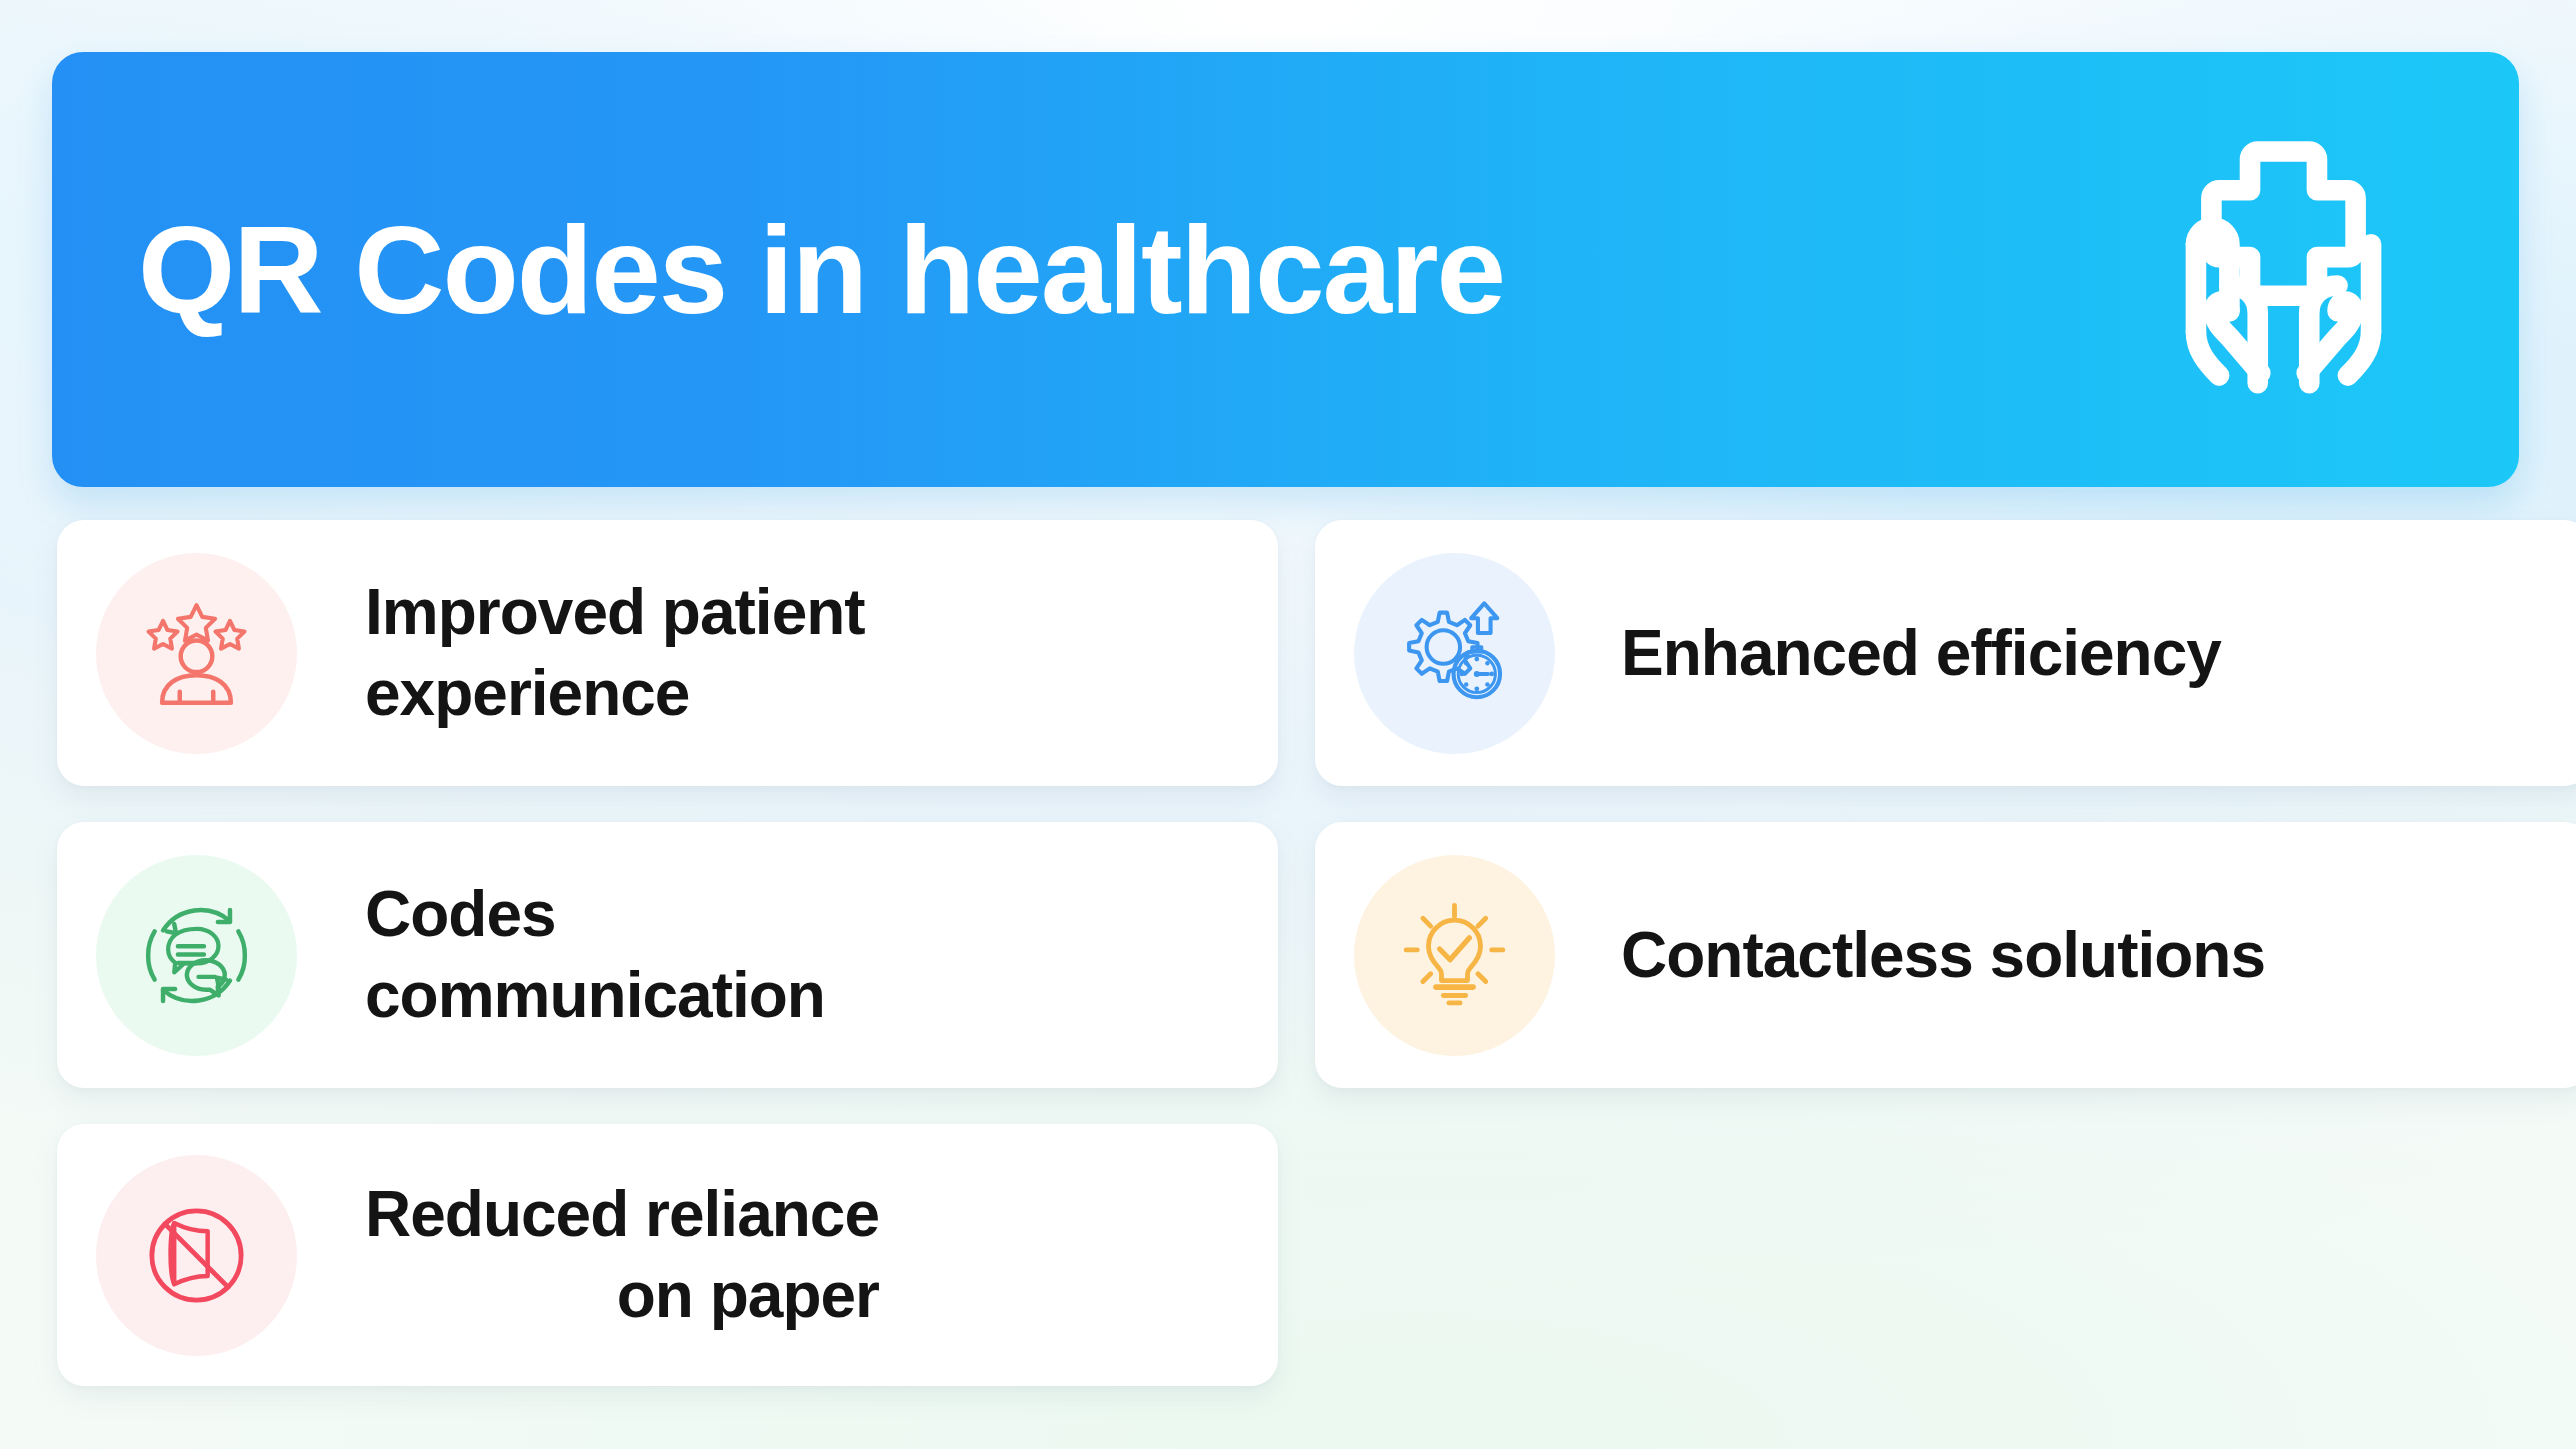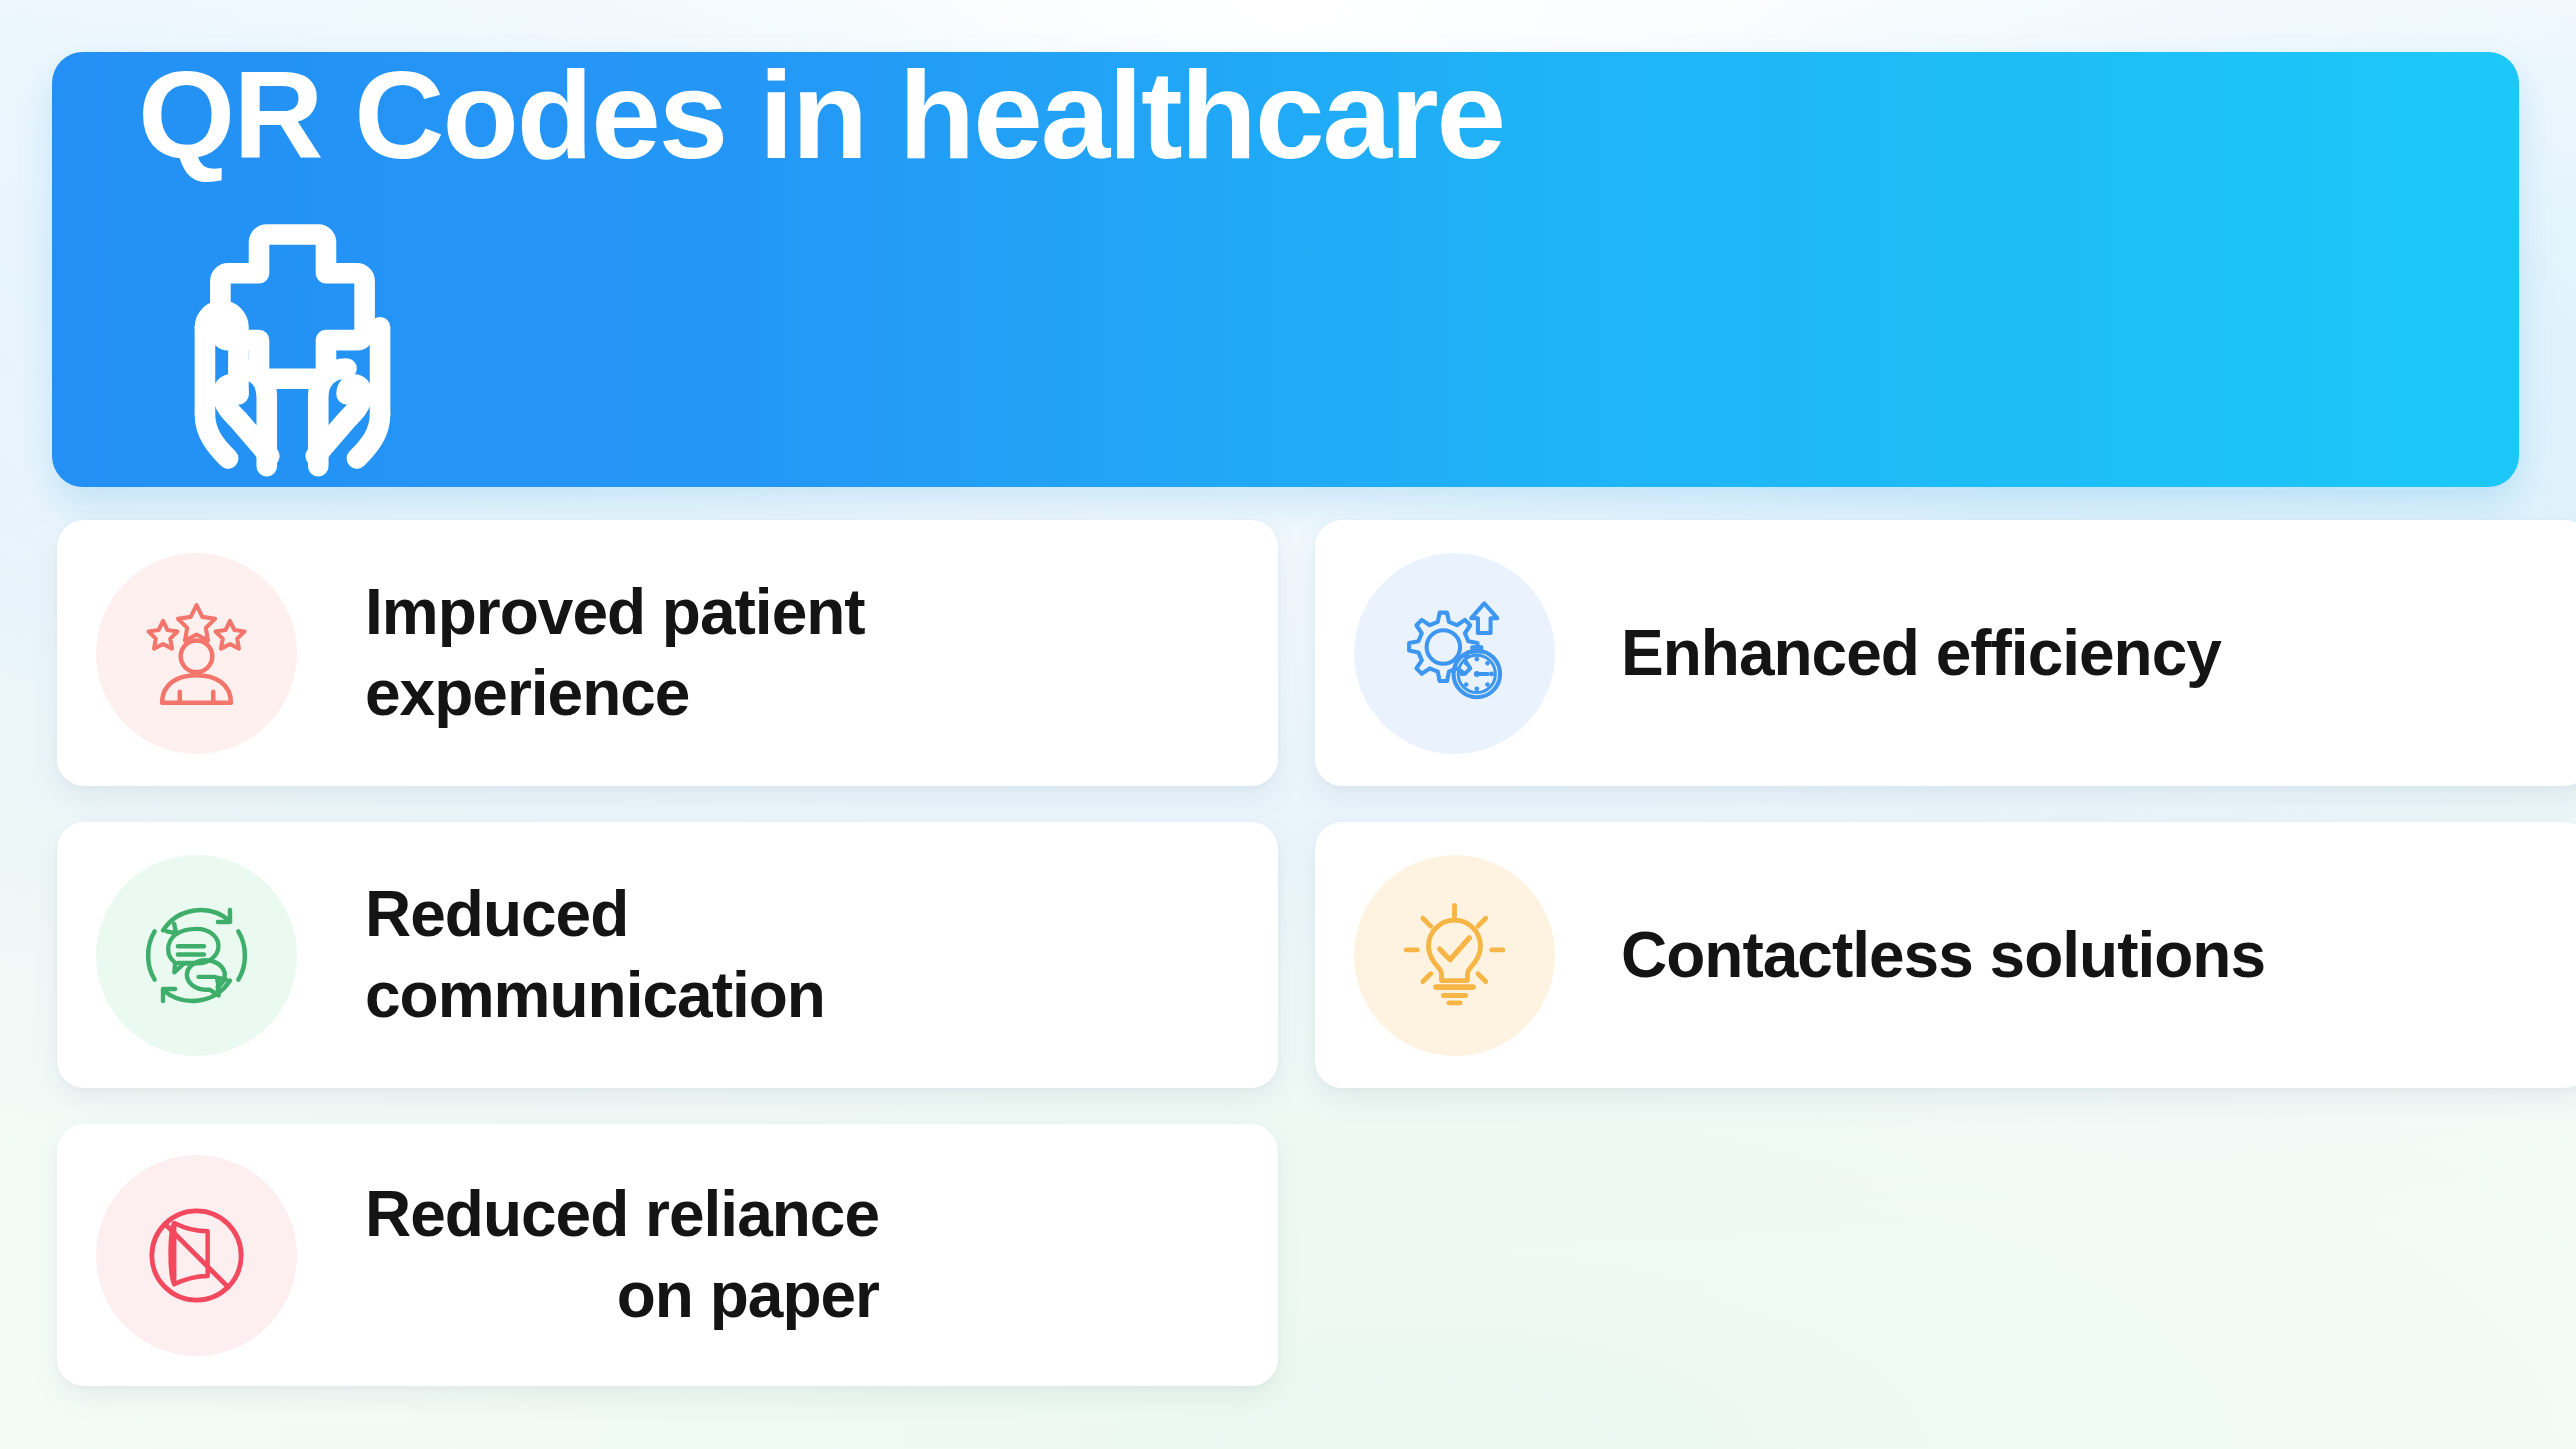--- a/index.html
+++ b/index.html
@@ -23,22 +23,22 @@
       radial-gradient(70% 45% at 55% 100%, rgba(233,248,239,.9) 0%, rgba(233,248,239,0) 75%);
     pointer-events:none;
   }
 
   
   .banner{
     position:absolute;left:52px;top:52px;width:2467px;height:435px;
     border-radius:31px;
     background:linear-gradient(90deg,#2490f5 0%,#2497f6 28%,#1fb4f7 62%,#1cc8f8 100%);
     box-shadow:0 17.4px 35px rgba(31,150,230,.18);
-    display:flex;justify-content:space-between;
-    padding:0 81px 0 86px;box-sizing:border-box;flex-direction:column;
+    display:flex;align-items:center;justify-content:space-between;
+    padding:0 81px 0 86px;box-sizing:border-box;
   }
   .banner-title{
     color:#ffffff;font-size:125px;font-weight:700;
     letter-spacing:-2px;line-height:1;white-space:nowrap;
     margin:0;
   }
   .banner-icon{width:309px;height:268px;flex:0 0 auto;display:block;}
 
   
   .card{
@@ -146,21 +146,21 @@
         <path d="M9.5 45A24 24 0 016 32a24 24 0 013.5-13" stroke="#3fae6b" stroke-width="2.4" stroke-linecap="round"></path>
         <path d="M54.5 19A24 24 0 0158 32a24 24 0 01-3.5 13" stroke="#3fae6b" stroke-width="2.4" stroke-linecap="round"></path>
         <path d="M16 19l5 1-1-5" stroke="#3fae6b" stroke-width="2.4" stroke-linecap="round" stroke-linejoin="round"></path>
         <path d="M48 45l-5-1 1 5" stroke="#3fae6b" stroke-width="2.4" stroke-linecap="round" stroke-linejoin="round"></path>
         <path d="M32 18c7.7 0 14 5.1 14 11.3 0 6.3-6.3 11.4-14 11.4h-8.6L17 46.5l.6-6.3c-2.9-2.1-4.6-5.2-4.6-8.6C13 23.6 19.5 18 32 18z" transform="translate(2,-2) scale(0.82) translate(5,6)" stroke="#3fae6b" stroke-width="2.8" stroke-linejoin="round"></path>
         <path d="M37 34.5c5.6 0 10.2 3.6 10.2 8 0 2.5-1.5 4.8-3.8 6.3l.5 4.7-4.8-3.1H37c-5.6 0-10.2-3.6-10.2-8s4.6-7.9 10.2-7.9z" stroke="#3fae6b" stroke-width="2.4" stroke-linejoin="round"></path>
         <path d="M22 27h14M22 31.5h14M22 36h10" stroke="#3fae6b" stroke-width="2.4" stroke-linecap="round"></path>
         <path d="M33 43.5h9" stroke="#3fae6b" stroke-width="2.2" stroke-linecap="round"></path>
       </svg>
     </div>
-    <div class="card-label">Reduced
+    <div class="card-label">Codes
 communication</div>
   </div>
 
   <div class="card col-right row2">
     <div class="icon-wrap tint-amber">
       <svg viewBox="0 0 64 64" fill="none">
         <path d="M32 5v6" stroke="#f7b545" stroke-width="2.6" stroke-linecap="round"></path>
         <path d="M15 12l4.2 4.2M48.8 12l-4.2 4.2" stroke="#f7b545" stroke-width="2.6" stroke-linecap="round"></path>
         <path d="M6 29h6M52 29h6" stroke="#f7b545" stroke-width="2.6" stroke-linecap="round"></path>
         <path d="M15 46l4.2-4.2M48.8 46l-4.2-4.2" stroke="#f7b545" stroke-width="2.6" stroke-linecap="round"></path>

